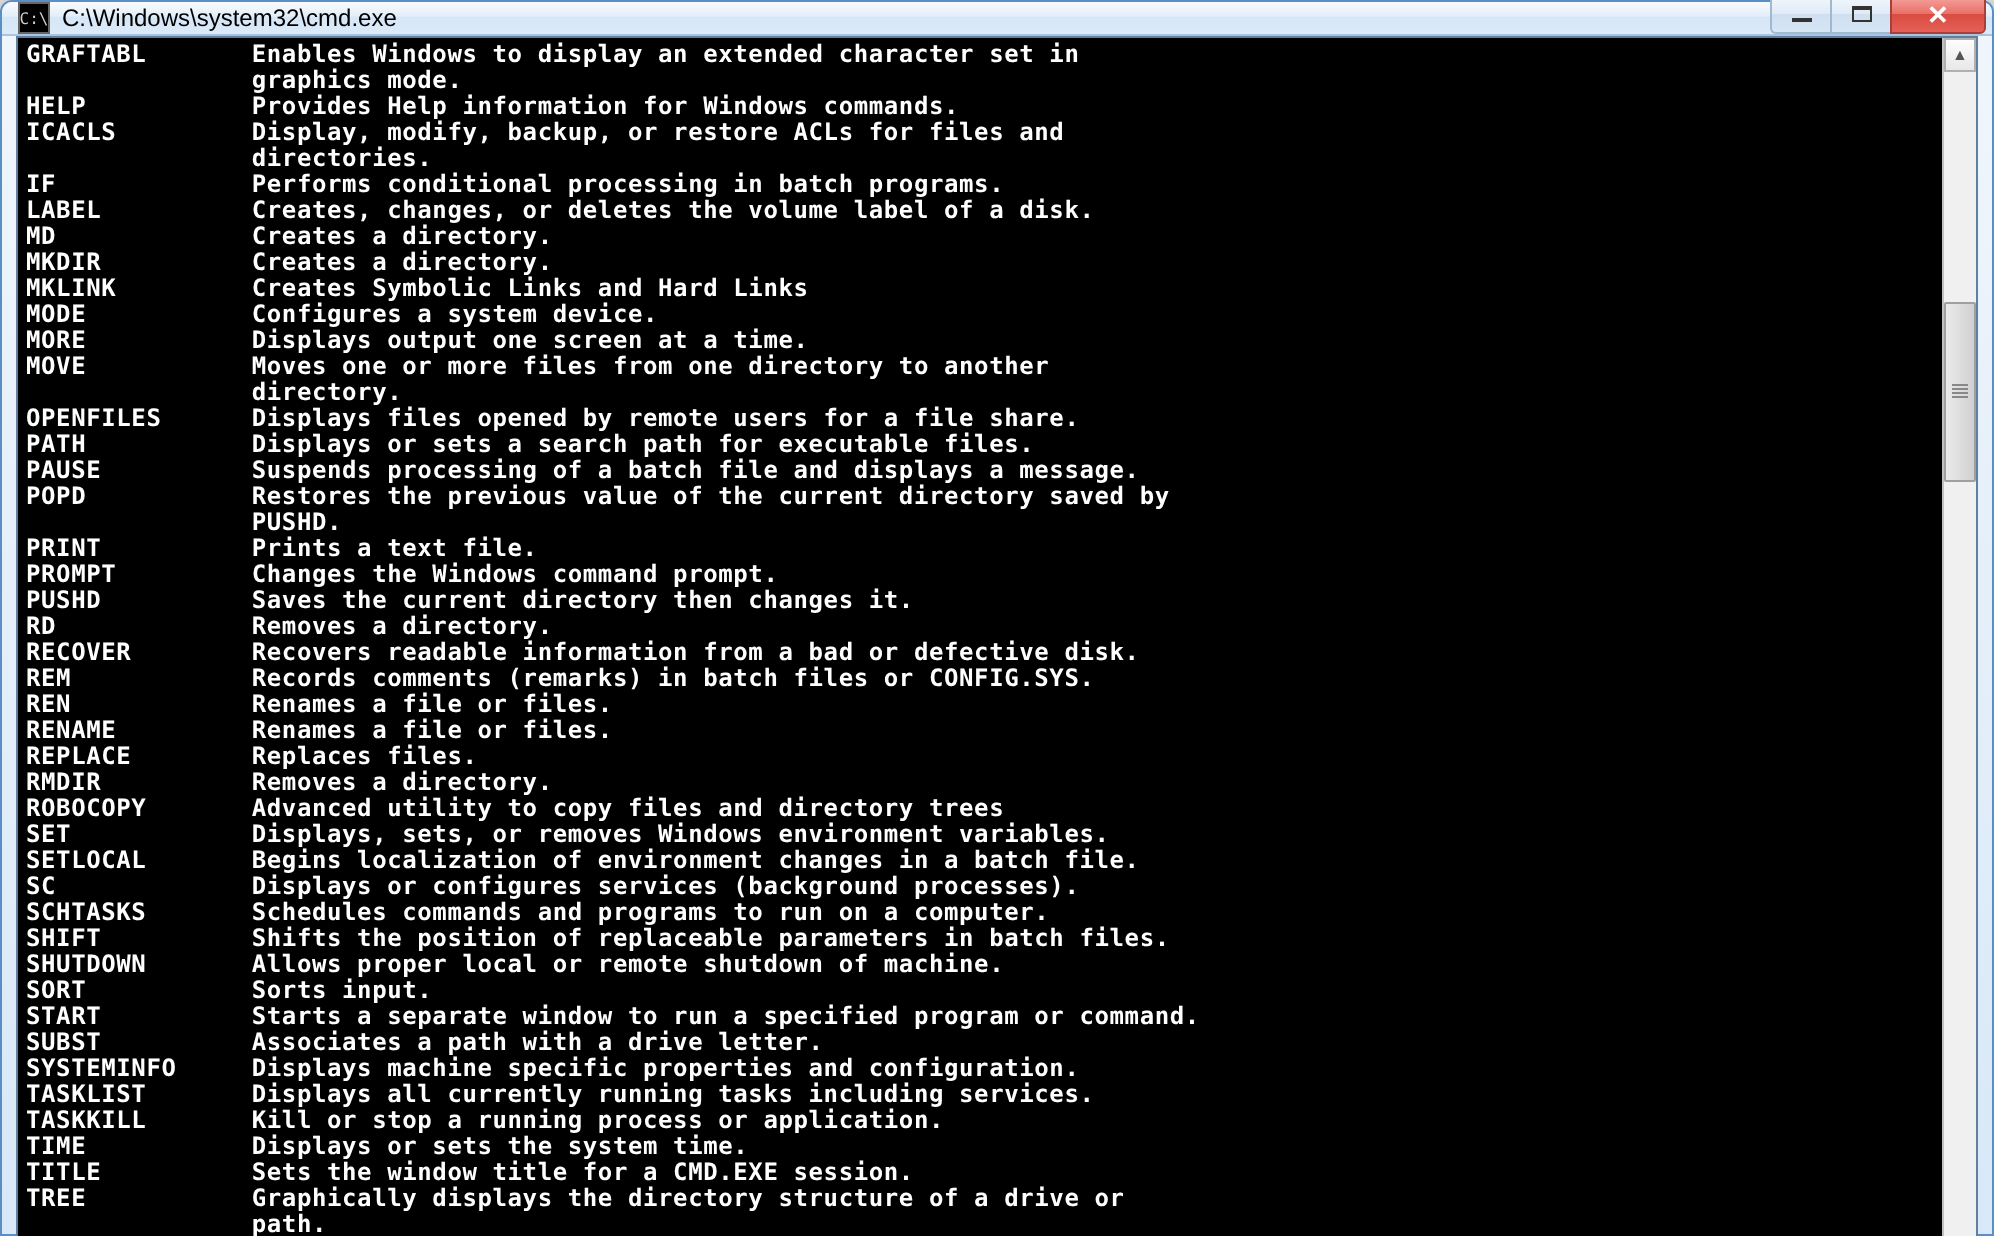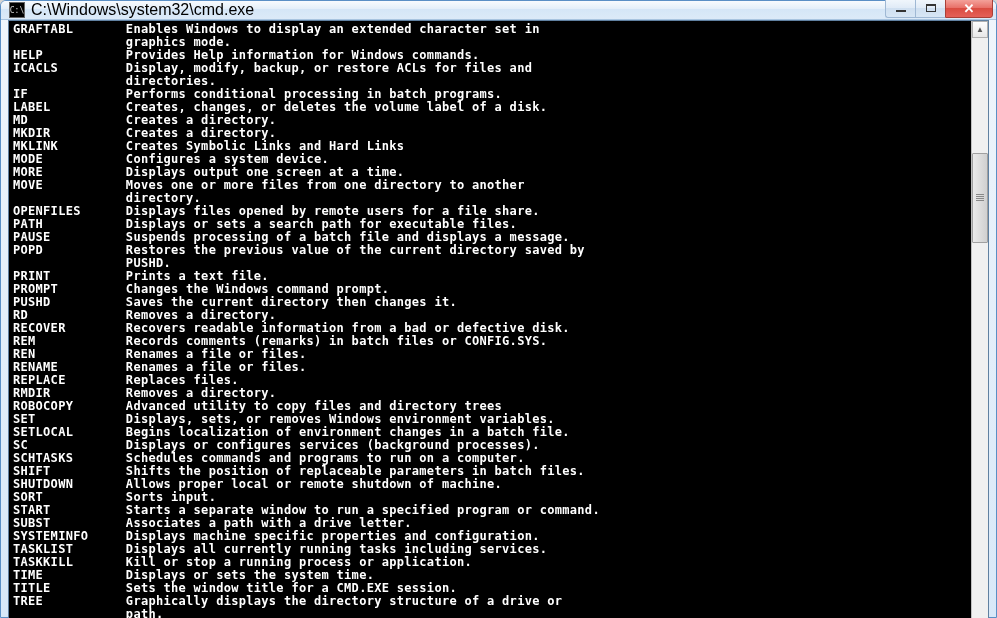--- a/index.html
+++ b/index.html
@@ -37,21 +37,21 @@
   margin-right: 6px;
   display: flex;
   align-items: center;
   justify-content: center;
   font-size: 8px;
   color: #ccc;
   font-family: monospace;
 }
 .title-text {
   flex: 1;
-  font-size: 16px;
+  font-size: 12px;
   color: #000;
 }
 .controls {
   display: flex;
   height: 20px;
   margin-top: -4px;
   margin-right: 3px;
 }
 .ctrl-btn {
   width: 30px;

